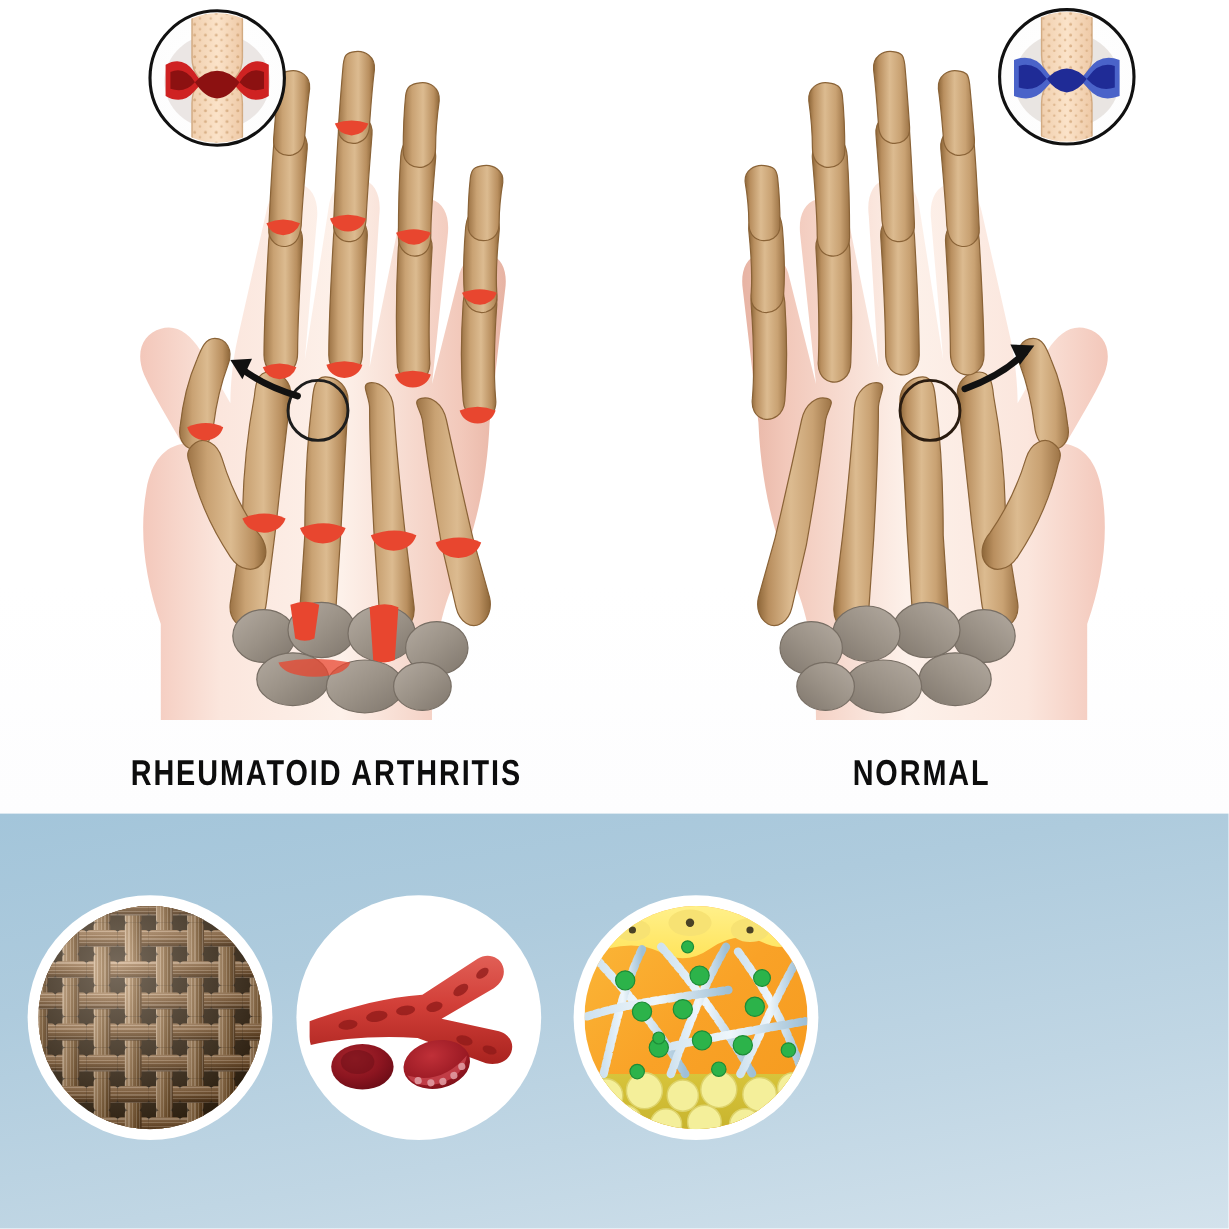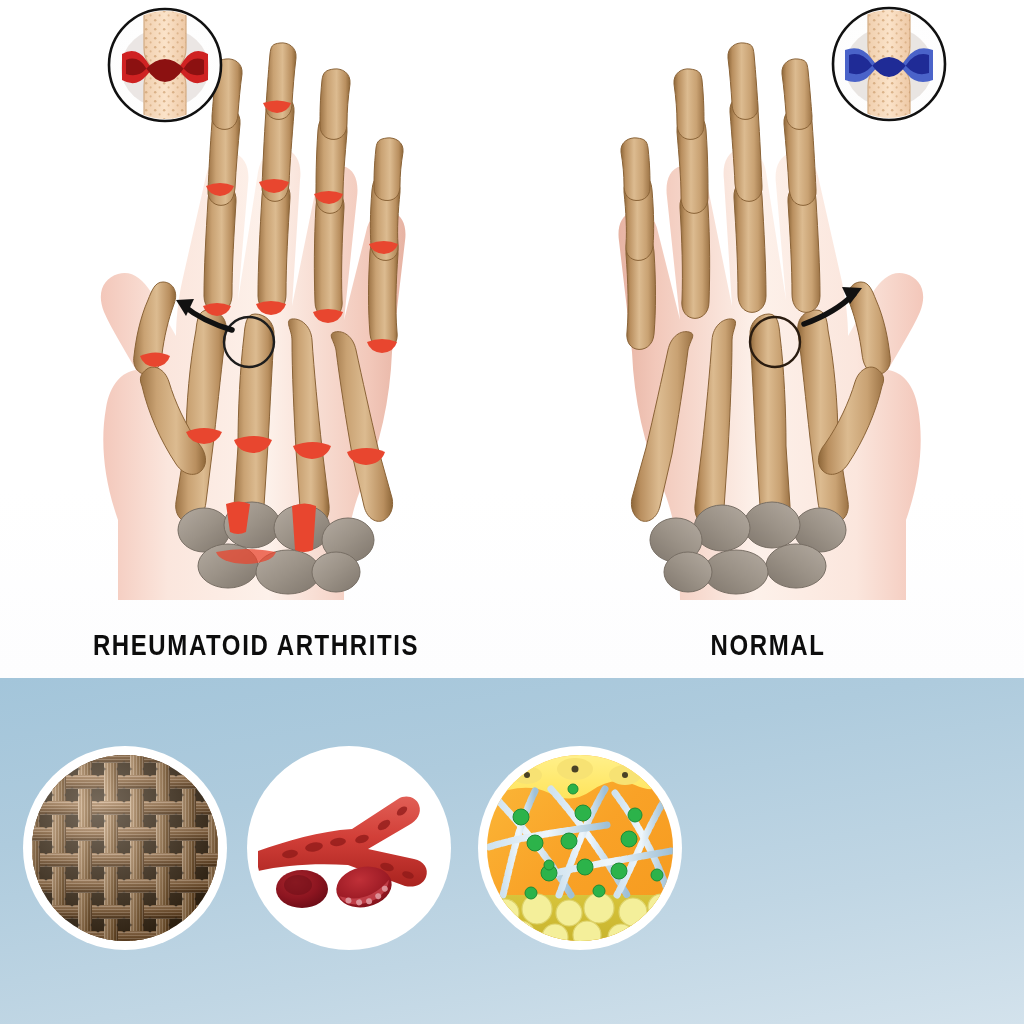--- a/index.html
+++ b/index.html
@@ -10,21 +10,21 @@
     background:#ffffff;
   }
   #page{position:relative;width:1024px;height:1024px;overflow:hidden;background:#fff;}
 
   
   #top-panel{
     position:absolute;left:0;top:0;width:1024px;height:678px;
     background:linear-gradient(180deg,#ffffff 0%,#ffffff 72%,#fdfdfe 100%);
   }
   .hand-block{position:absolute;top:0;width:512px;height:678px;}
-  #arthritis-block{left:0;}
+  #arthritis-block{left:16px;}
   #normal-block{left:512px;}
 
   .hand-stage{position:absolute;left:0;top:0;width:512px;height:620px;}
 
   .caption{
     position:absolute;width:512px;text-align:center;top:628px;
     font-family:"Liberation Sans",sans-serif;
     font-weight:700;font-size:30px;letter-spacing:2px;
     color:#0d0d0d;
     transform:scaleX(.80);transform-origin:50% 50%;

